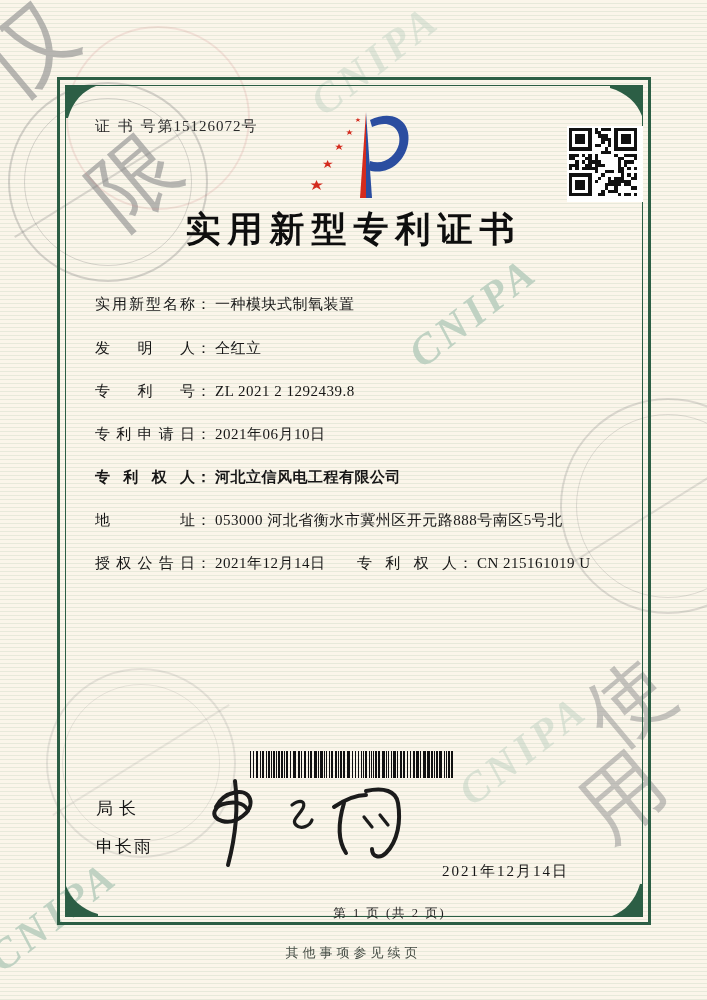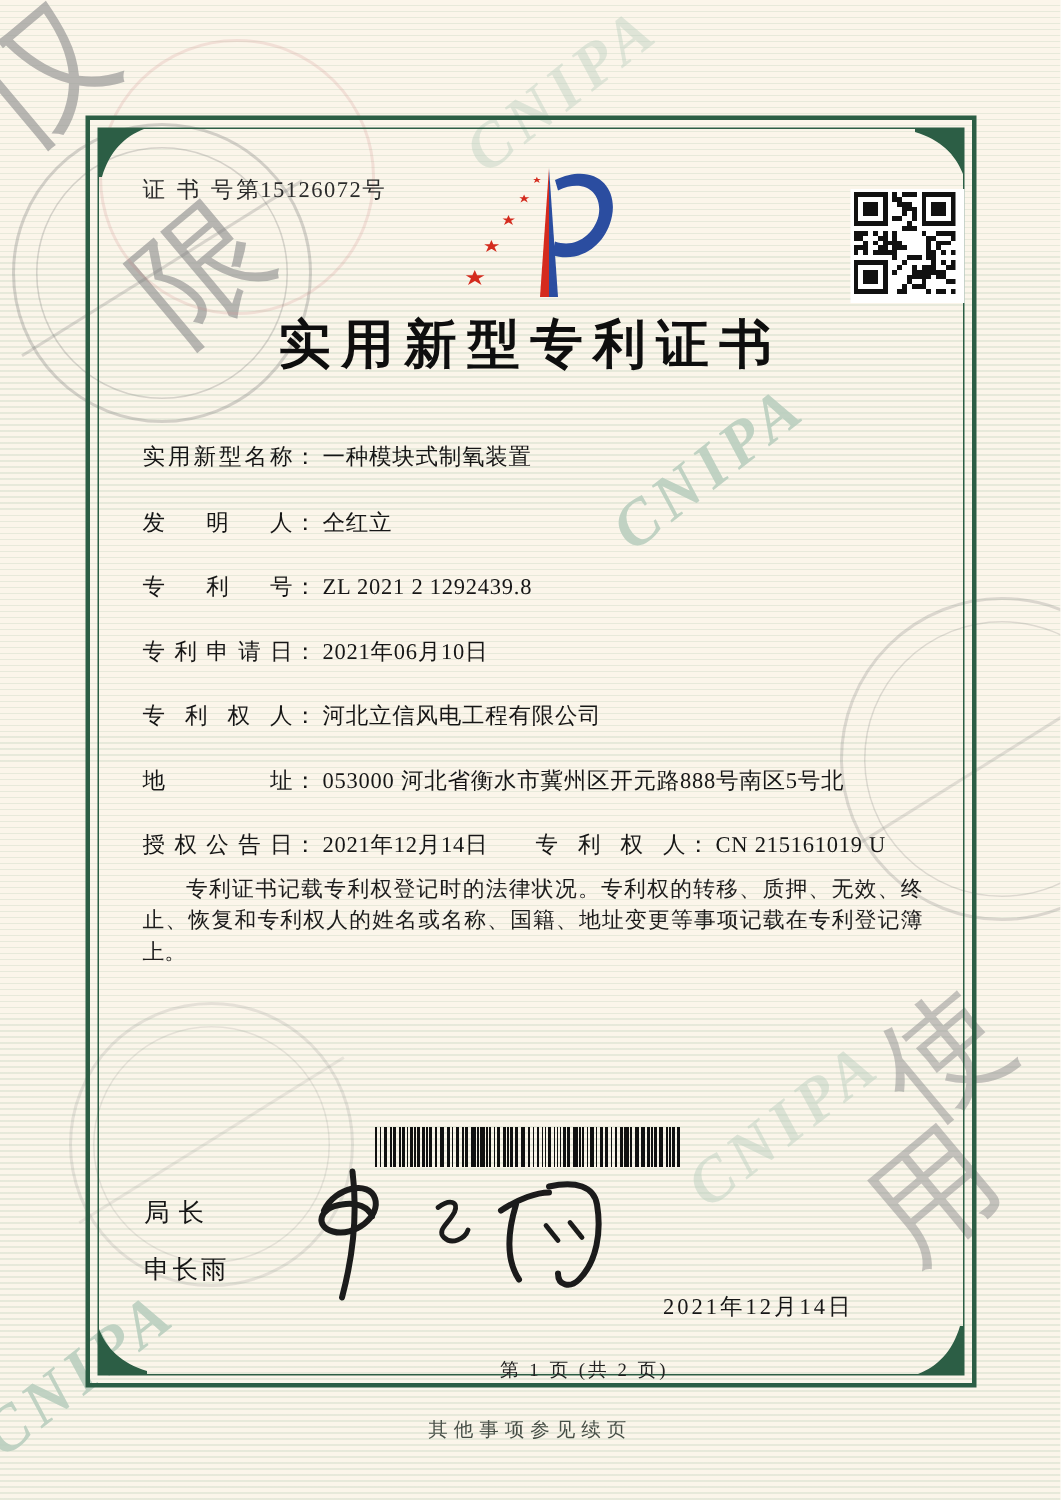--- a/index.html
+++ b/index.html
@@ -272,38 +272,37 @@
       </div>
       <div class="frow" style="top:44px;">
         <span class="flabel">发明人</span><span class="fcolon">：</span><span class="fvalue">仝红立</span>
       </div>
       <div class="frow" style="top:87px;">
         <span class="flabel">专利号</span><span class="fcolon">：</span><span class="fvalue">ZL 2021 2 1292439.8</span>
       </div>
       <div class="frow" style="top:130px;">
         <span class="flabel">专利申请日</span><span class="fcolon">：</span><span class="fvalue">2021年06月10日</span>
       </div>
-      <div class="frow" style="top:173px;">
+      <div class="frow" style="top:173px;font-weight:bold;">
         <span class="flabel">专利权人</span><span class="fcolon">：</span><span class="fvalue">河北立信风电工程有限公司</span>
       </div>
       <div class="frow" style="top:216px;">
         <span class="flabel">地址</span><span class="fcolon">：</span><span class="fvalue">053000  河北省衡水市冀州区开元路888号南区5号北</span>
       </div>
       <div class="frow" style="top:259px;width:520px;">
         <span>
           <span class="flabel">授权公告日</span><span class="fcolon">：</span><span class="fvalue">2021年12月14日</span>
         </span>
         <span class="col2">
           <span class="flabel">专利权人</span><span class="fcolon">：</span><span class="fvalue">CN 215161019 U</span>
         </span>
       </div>
     </div>
 
     <div class="paras">
-      <p>专利证书记载专利权登记时的法律状况。专利权的转移、质押、无效、终止、恢复和专利权人的姓名或名称、国籍、地址变更等事项记载在专利登记簿上。</p>
     </div>
 
     <div class="barcode">
       <svg viewBox="0 0 206 27" width="206" height="27" shape-rendering="crispEdges">
         <g class="bars" fill="#101010">
             <rect x="0" y="0" width="1" height="27"></rect>
             <rect x="3" y="0" width="1" height="27"></rect>
             <rect x="6" y="0" width="2" height="27"></rect>
             <rect x="10" y="0" width="1" height="27"></rect>
             <rect x="12" y="0" width="2" height="27"></rect>

